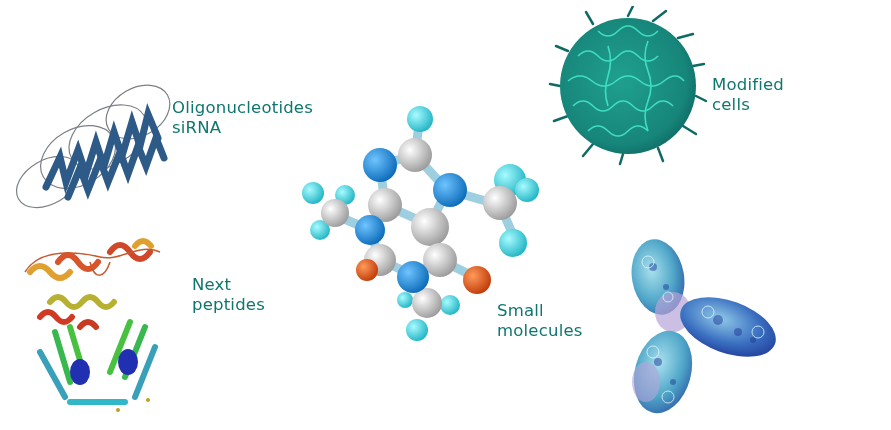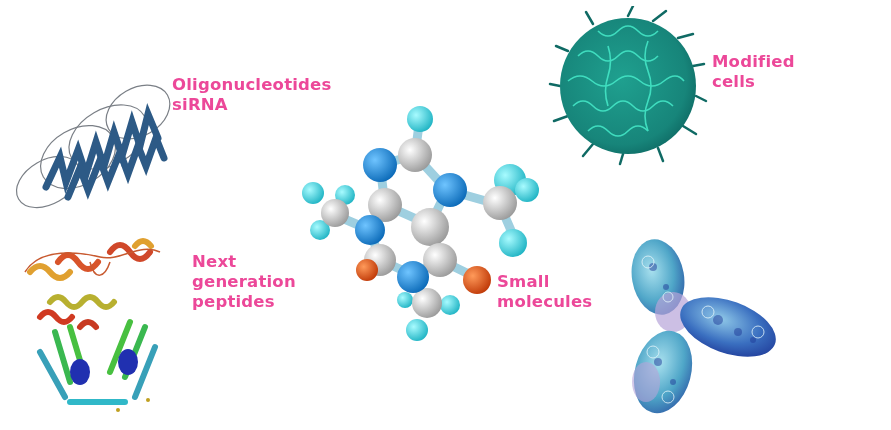--- a/index.html
+++ b/index.html
@@ -1,17 +1,17 @@
 <!DOCTYPE html>
 <html><head>
   <meta charset="utf-8">
   <style>
     html, body { margin: 0; padding: 0; background: #ffffff; }
     body { width: 891px; height: 430px; position: relative; overflow: hidden; font-family: "DejaVu Sans", "Liberation Sans", sans-serif; }
-    .label { position: absolute; color: #ec4899; font-weight: bold; font-size: 16.5px; line-height: 20px; letter-spacing: 0.2px; }
+    .label { position: absolute; color: #0f766e; font-weight: normal; font-size: 16.5px; line-height: 20px; letter-spacing: 0.2px; margin-top: 23px; }
     .label span { display: block; white-space: nowrap; }
     .art { position: absolute; }
   </style>
 </head>
 <body>
 
 <svg class="art" style="left:8px;top:62px" width="170" height="155" viewBox="0 0 170 155">
   <g fill="none" stroke="#7a7f86" stroke-width="1.2">
     <ellipse cx="40" cy="120" rx="34" ry="22" transform="rotate(-30 40 120)"></ellipse>
     <ellipse cx="70" cy="95" rx="40" ry="28" transform="rotate(-30 70 95)"></ellipse>
@@ -53,21 +53,20 @@
     <path d="M60 170 L115 170" stroke="#30b8c8"></path>
   </g>
   <ellipse cx="70" cy="140" rx="10" ry="13" fill="#2030b0"></ellipse>
   <ellipse cx="118" cy="130" rx="10" ry="13" fill="#2030b0"></ellipse>
   <circle cx="108" cy="178" r="2" fill="#c0a020"></circle>
   <circle cx="138" cy="168" r="2" fill="#c0a020"></circle>
 </svg>
 
 <div class="label" style="left:192px;top:252px">
   <span>Next</span>
-  <span>generation</span>
   <span>peptides</span>
 </div>
 
 <svg class="art" style="left:295px;top:105px" width="250" height="245" viewBox="0 0 250 245">
   <defs>
     <radialGradient id="gC" cx="35%" cy="35%" r="70%">
         <stop offset="0" stop-color="#ffffff"></stop>
         <stop offset="1" stop-color="#9a9a9a"></stop>
       </radialGradient>
     <radialGradient id="gN" cx="35%" cy="35%" r="70%">
@@ -122,21 +121,21 @@
   <circle cx="40" cy="108" r="14" fill="url(#gC)"></circle>
   <circle cx="132" cy="198" r="15" fill="url(#gC)"></circle>
   <circle cx="85" cy="60" r="17" fill="url(#gN)"></circle>
   <circle cx="155" cy="85" r="17" fill="url(#gN)"></circle>
   <circle cx="75" cy="125" r="15" fill="url(#gN)"></circle>
   <circle cx="118" cy="172" r="16" fill="url(#gN)"></circle>
   <circle cx="72" cy="165" r="11" fill="url(#gO)"></circle>
   <circle cx="182" cy="175" r="14" fill="url(#gO)"></circle>
 </svg>
 
-<div class="label" style="left:497px;top:272px">
+<div class="label" style="left:497px;top:278px">
   <span>Small</span>
   <span>molecules</span>
 </div>
 
 <svg class="art" style="left:548px;top:6px" width="160" height="160" viewBox="0 0 160 160">
   <defs>
     <radialGradient id="gCell" cx="45%" cy="45%" r="60%">
         <stop offset="0" stop-color="#1fa08f"></stop>
         <stop offset="0.8" stop-color="#17857a"></stop>
         <stop offset="1" stop-color="#0e6a64"></stop>

